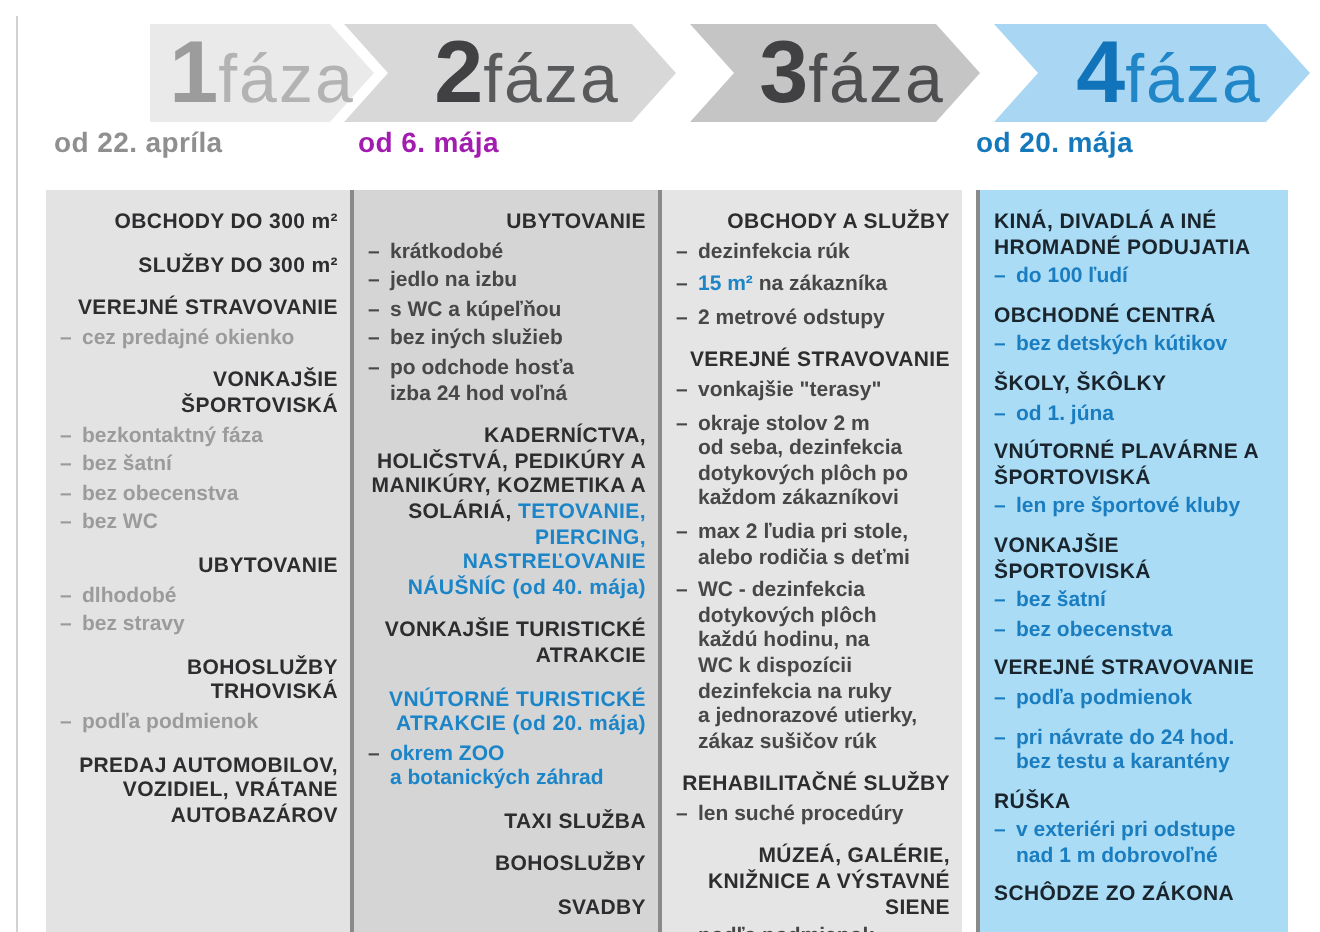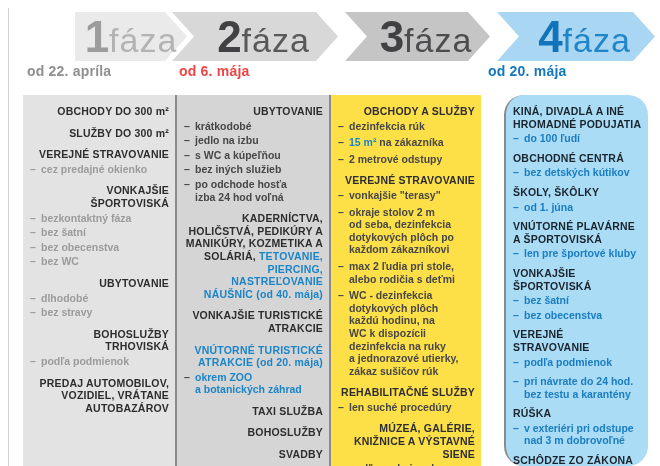--- a/index.html
+++ b/index.html
@@ -32,22 +32,22 @@
 
   
   .col{
     position:absolute;top:95px;height:371px;
     box-sizing:border-box;
     padding:10px 6px 0 7px;
     font-size:10.5px;font-weight:bold;line-height:1.2;
   }
   .col1{left:23px;width:152px;background:#e3e3e3;}
   .col2{left:175px;width:154px;background:#d5d5d5;border-left:2px solid #8a8a8a;}
-  .col3{left:329px;width:152px;background:#fde047;border-left:2px solid #8a8a8a;}
-  .col4{left:504px;width:144px;background:#aadcf6;border-left:2px solid #8a8a8a;border-radius:20px;}
+  .col3{left:329px;width:152px;background:#e5e5e5;border-left:2px solid #8a8a8a;}
+  .col4{left:488px;width:156px;background:#aadcf6;border-left:2px solid #8a8a8a;}
 
   .item{margin-bottom:9px;}
   .col4 .item{margin-bottom:7px;}
   .heading{letter-spacing:.2px;white-space:pre-line;}
   .col1 .heading,.col2 .heading,.col3 .heading{color:#2d2d2f;text-align:right;}
   .col4 .heading{color:#1a242c;}
   .sub{position:relative;padding-left:11px;margin-top:2px;white-space:pre-line;}
   .col3 .sub{margin-bottom:4px;}
   .col1 .sub{color:#9b9b9b;}
   .col2 .sub,.col3 .sub{color:#474747;}
@@ -80,21 +80,21 @@
   <div class="phase-label" style="left:362px;width:128px;">
     <span class="num" style="color:#414042;">3</span>
       <span class="word" style="color:#4d4d4f;">fáza</span>
   </div>
   <div class="phase-label" style="left:514px;width:141px;">
     <span class="num" style="color:#1173b9;">4</span>
       <span class="word" style="color:#2186c7;">fáza</span>
   </div>
 
   <div class="date" style="left:27px;color:#8f8f8f;">od 22. apríla</div>
-  <div class="date" style="left:179px;color:#ef4444;">od 6. mája</div>
+  <div class="date" style="left:179px;color:#a21caf;">od 6. mája</div>
   <div class="date" style="left:488px;color:#1478bd;">od 20. mája</div>
 
   <div class="col col1">
       <div class="item">
         <div class="heading"><span>OBCHODY DO 300 m²</span></div>
       </div>
       <div class="item">
         <div class="heading"><span>SLUŽBY DO 300 m²</span></div>
       </div>
       <div class="item">
@@ -211,20 +211,20 @@
         <div class="heading"><span>VEREJNÉ STRAVOVANIE</span></div>
         <div class="sub"><span class="dash">–</span><span>podľa podmienok</span></div>
       </div>
       <div class="item">
         <div class="sub"><span class="dash">–</span><span>pri návrate do 24 hod.
 bez testu a karantény</span></div>
       </div>
       <div class="item">
         <div class="heading"><span>RÚŠKA</span></div>
         <div class="sub"><span class="dash">–</span><span>v exteriéri pri odstupe
-nad 3 m dobrovoľné</span></div>
+nad 1 m dobrovoľné</span></div>
       </div>
       <div class="item">
         <div class="heading"><span>SCHÔDZE ZO ZÁKONA</span></div>
       </div>
     </div>
 
 </div>
 
 </body></html>

